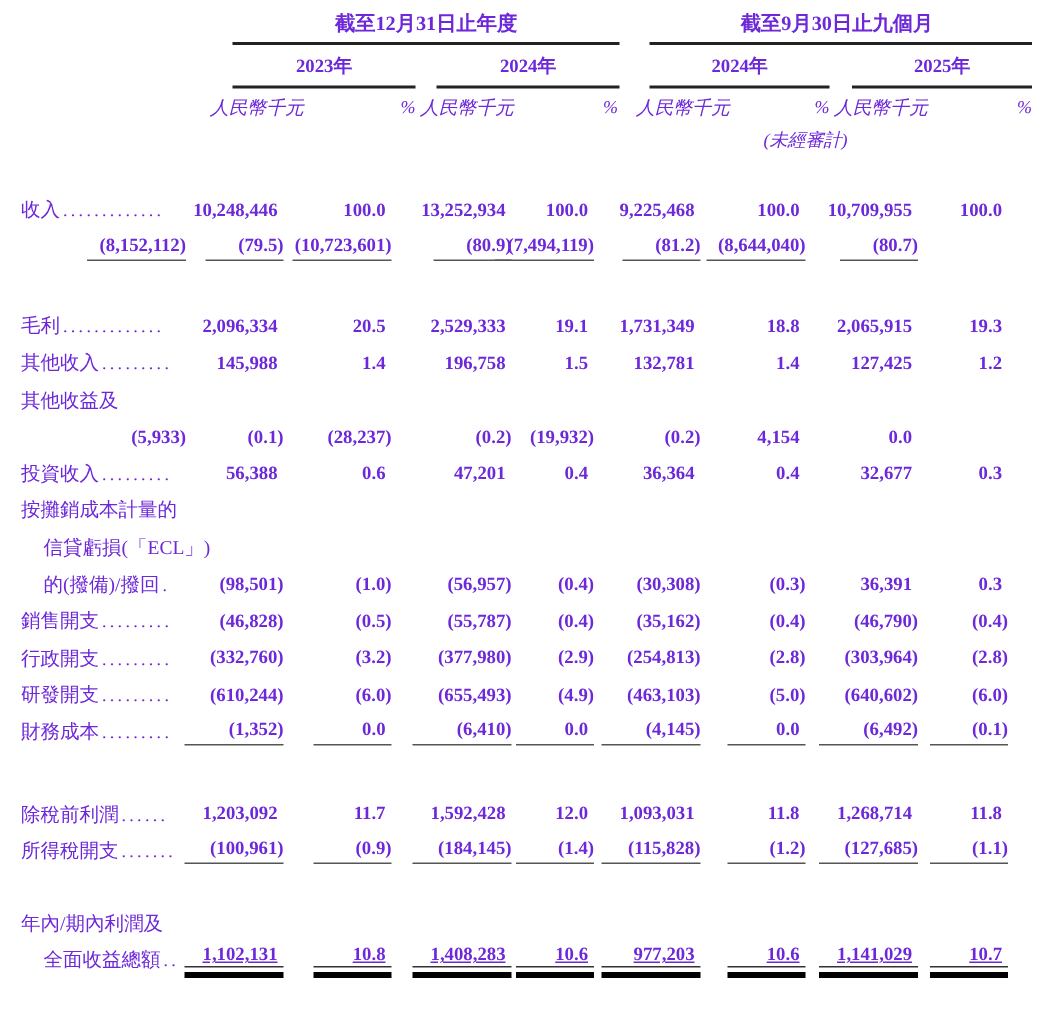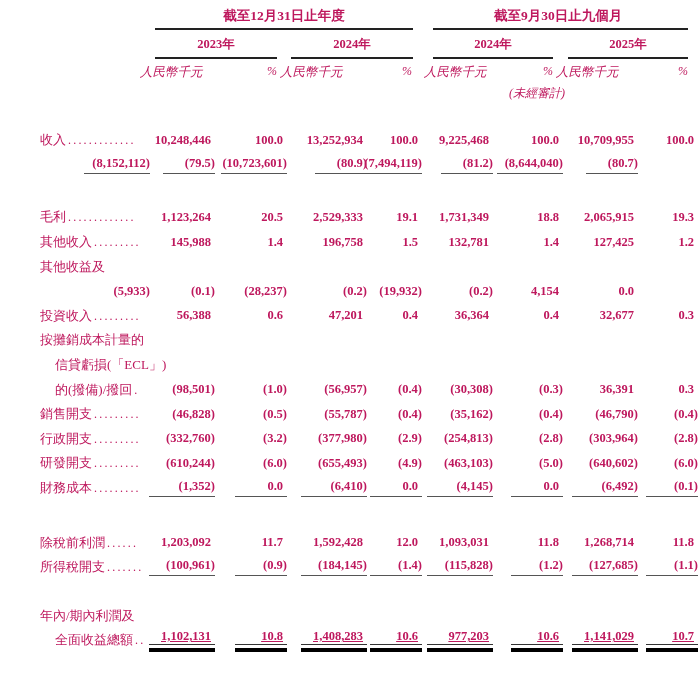--- a/index.html
+++ b/index.html
@@ -1,31 +1,31 @@
 <!DOCTYPE html>
 <html><head>
 <meta charset="utf-8">
 <style>
   html,body{margin:0;padding:0;background:#ffffff;}
   #page{
     position:relative;width:700px;height:660px;background:#ffffff;
-    font-family:"Liberation Serif","DejaVu Serif",serif;color:#be185d;
+    font-family:"Liberation Serif","DejaVu Serif",serif;color:#6d28d9;
     overflow:hidden;
   }
   
   #hdr{position:relative;height:128px;}
   .gtitle{position:absolute;top:7px;font-weight:bold;font-size:13.5px;text-align:center;white-space:nowrap;}
   .grule{position:absolute;top:28px;height:2px;background:#222222;}
   .year{position:absolute;top:36px;font-weight:bold;font-size:12.5px;text-align:center;white-space:nowrap;}
   .yrule{position:absolute;top:57px;height:1.5px;background:#222222;}
   .unit{position:absolute;top:64px;font-style:italic;font-size:12.5px;white-space:nowrap;}
   .pct{position:absolute;top:64px;font-style:italic;font-size:12px;text-align:right;}
   .note{position:absolute;top:85px;font-style:italic;font-size:12px;text-align:center;white-space:nowrap;}
   
-  #tbody{padding-left:40px;}
+  #tbody{padding-left:14px;}
   .line{
     display:grid;
     grid-template-columns:110px 65px 72px 80px 55px 71px 70px 75px 60px;
     height:24.6px;align-items:center;
   }
   .sp{width:100%;}
   .lbl{font-size:13px;white-space:nowrap;overflow:visible;}
   .lbl.ind{padding-left:15px;}
   .dots{letter-spacing:2.2px;margin-left:2px;font-size:12px;}
   .vc{display:flex;flex-direction:column;align-items:flex-end;justify-content:center;height:100%;}
@@ -132,21 +132,21 @@
         </div>
         <div class="vc">
           <div class="num">(80.7)</div>
           <div class="rl w-pct"></div>
         </div>
       </div>
       <div class="sp" style="height: 28px;"></div>
       <div class="line">
         <div class="lbl"><span>毛利</span><span class="dots">.............</span></div>
         <div class="vc">
-          <div class="num pad">1,123,264</div>
+          <div class="num pad">2,096,334</div>
         </div>
         <div class="vc">
           <div class="num pad">20.5</div>
         </div>
         <div class="vc">
           <div class="num pad">2,529,333</div>
         </div>
         <div class="vc">
           <div class="num pad">19.1</div>
         </div>

